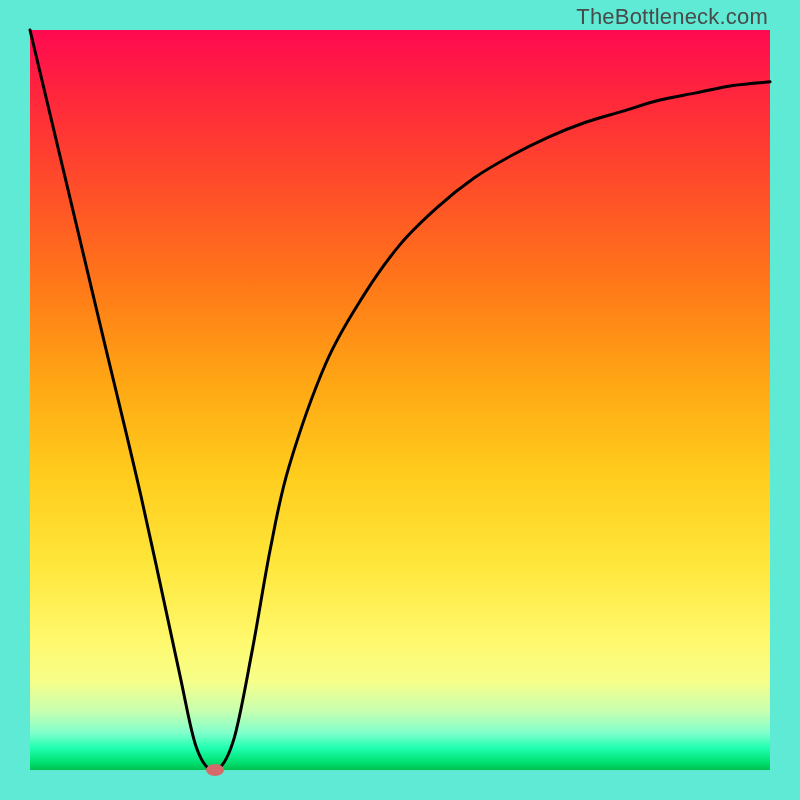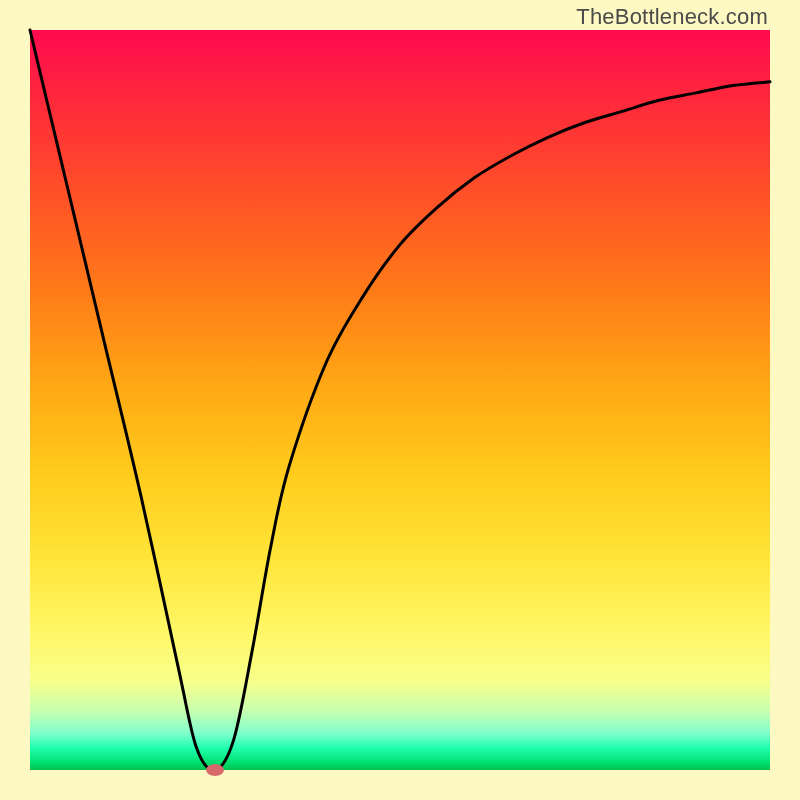--- a/index.html
+++ b/index.html
@@ -7,21 +7,21 @@
     padding: 0;
     width: 800px;
     height: 800px;
     background: #000;
     font-family: Arial, Helvetica, sans-serif;
   }
   .frame {
     position: relative;
     width: 800px;
     height: 800px;
-    background: #fef9c3;
+    background: #5eead4;
   }
   .plot-area {
     position: absolute;
     left: 30px;
     top: 30px;
     width: 740px;
     height: 740px;
     background: linear-gradient(to bottom,
       #ff0a50 0%,
       #ff2a3a 10%,

